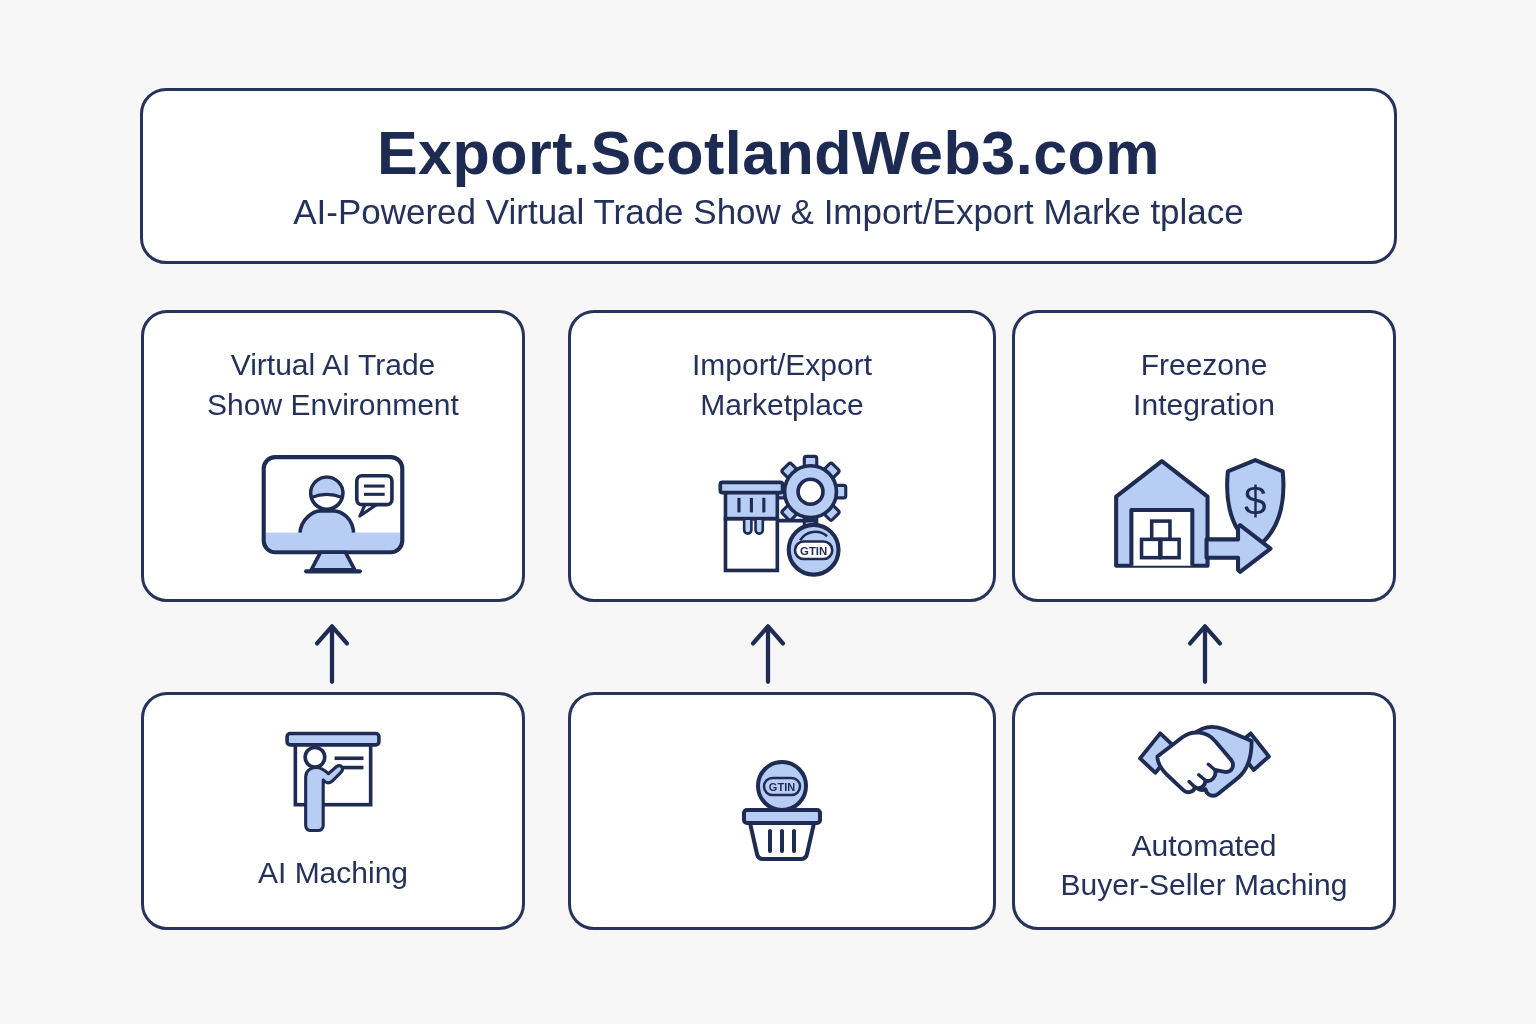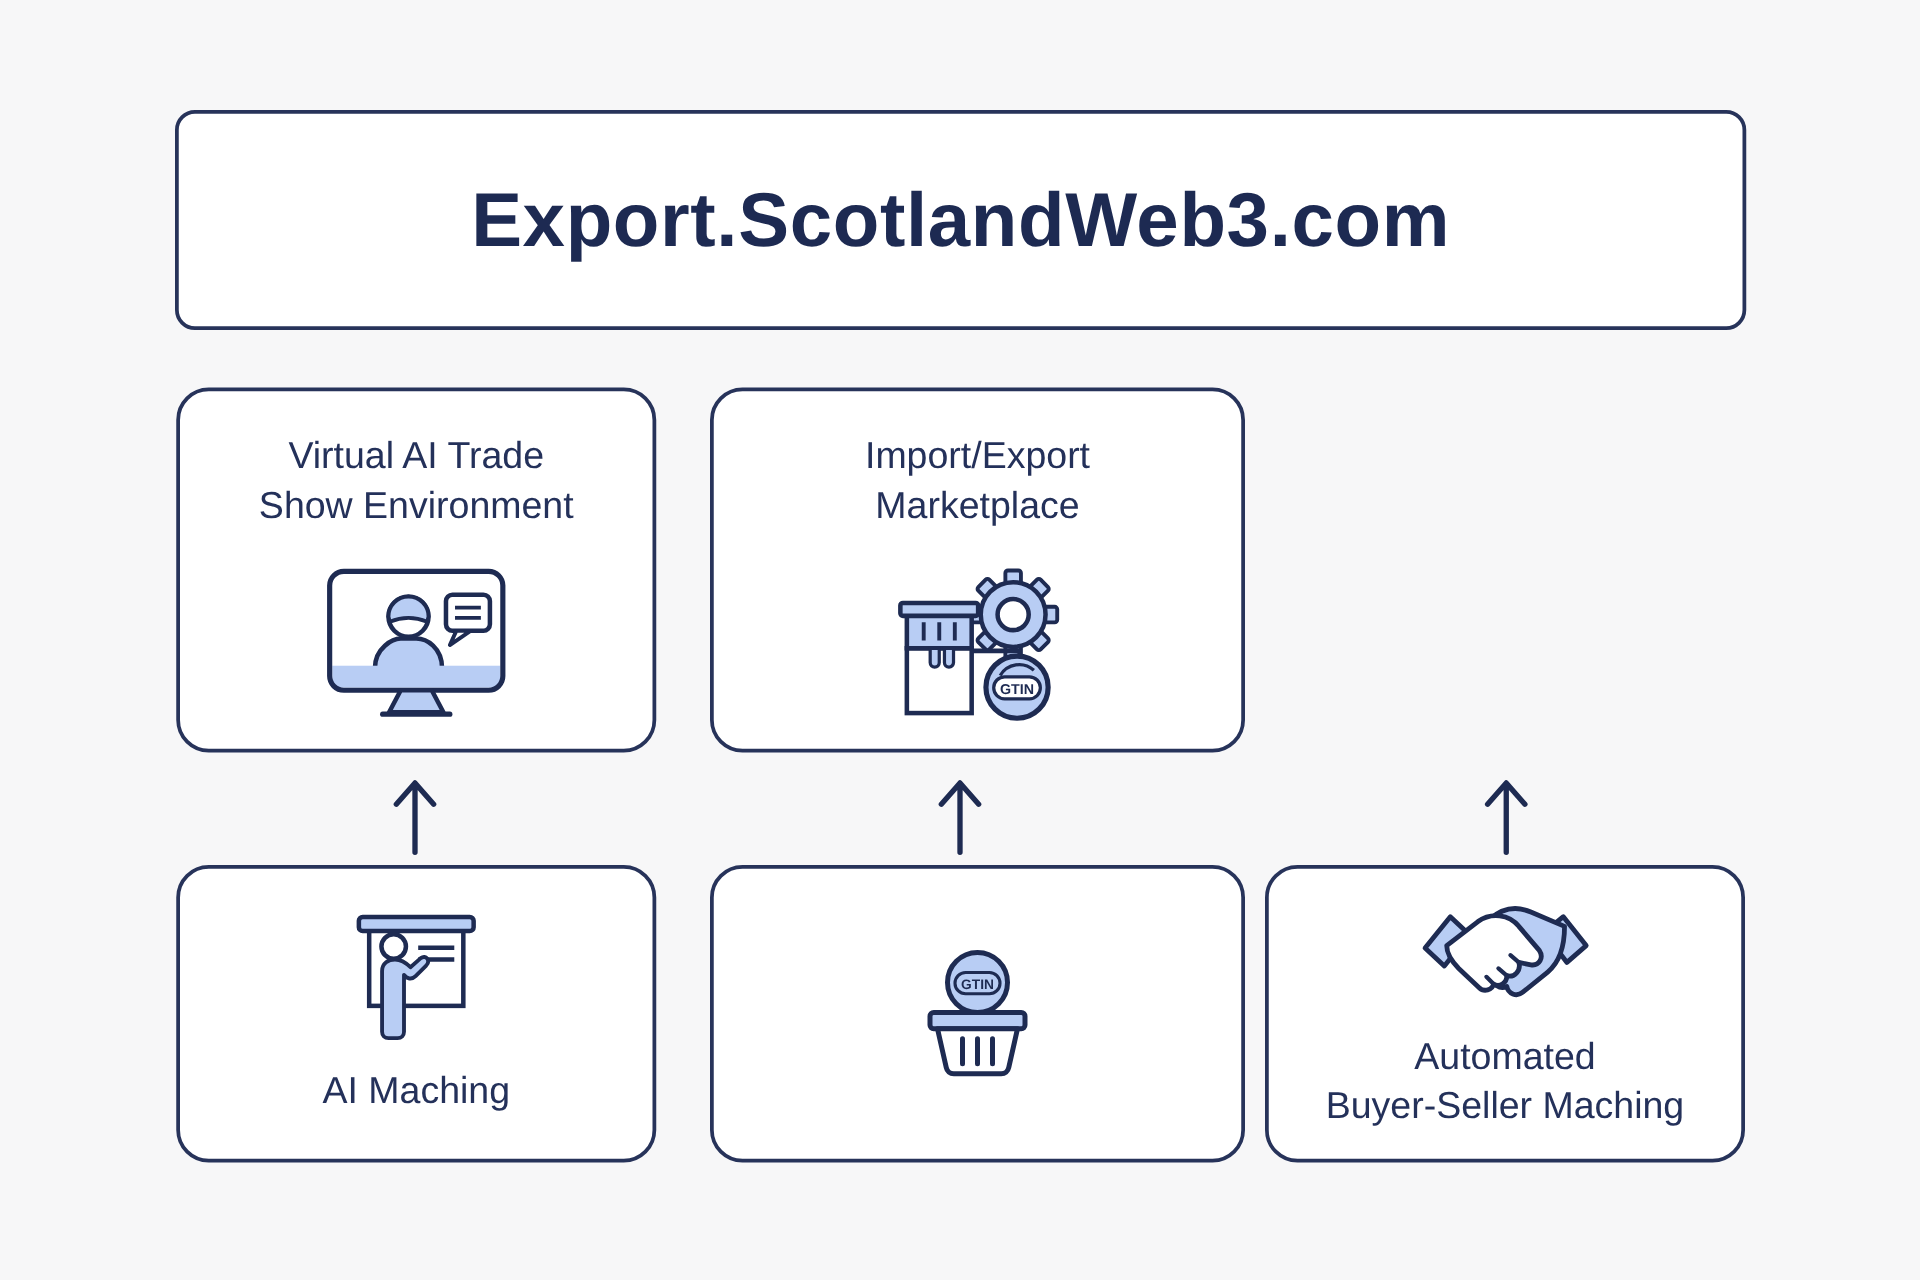--- a/index.html
+++ b/index.html
@@ -13,21 +13,21 @@
   }
   .page{position:absolute;inset:0;}
   .box{
     position:absolute;
     background:#ffffff;
     border:3px solid #27335a;
     box-sizing:border-box;
   }
   .header-box{
     left:140px;top:88px;width:1257px;height:176px;
-    border-radius:16px;
+    border-radius:26px;
     display:flex;flex-direction:column;align-items:center;justify-content:center;
     gap:10px;
   }
   .header-title{
     font-size:61px;font-weight:700;letter-spacing:.5px;color:#1d2a52;
     line-height:1;
   }
   .header-subtitle{
     font-size:35px;font-weight:400;color:#24315a;line-height:1;
   }
@@ -51,20 +51,21 @@
   svg{display:block}
   svg text{font-family:"Liberation Sans","DejaVu Sans",sans-serif;}
 </style>
 </head>
 <body>
 
 <div class="page">
 
   <div class="box header-box">
     <div class="header-title">Export.ScotlandWeb3.com</div>
+    <div class="header-subtitle">AI-Powered Virtual Trade Show &amp; Import/Export Marke tplace</div>
   </div>
 
   <div class="box card row-top col1">
     <div class="card-title">Virtual AI Trade
 Show Environment</div>
     <div class="icon-area">
       <svg width="148" height="122" viewBox="0 0 140 118">
         <rect x="3" y="3" width="134" height="92" rx="11" fill="#ffffff" stroke="none"></rect>
 
         <path d="M38 78 C38 62 52 55 58 55 L70 55 C78 55 90 62 90 78 L90 82 L38 82 Z" fill="#b8cdf4" stroke="#1e2b52" stroke-width="3.5"></path>
@@ -125,20 +126,41 @@
         <g transform="translate(98,94)">
           <circle r="24" fill="#b8cdf4" stroke="#1e2b52" stroke-width="4"></circle>
           <path d="M-13 -9 a17 17 0 0 1 26 -4" fill="none" stroke="#1e2b52" stroke-width="2.5"></path>
           <rect x="-18" y="-8" width="36" height="17" rx="8.5" fill="#ffffff" stroke="#1e2b52" stroke-width="2.5"></rect>
           <text x="0" y="5" text-anchor="middle" font-size="11" font-weight="700" fill="#1e2b52">GTIN</text>
         </g>
       </svg>
     </div>
   </div>
 
+  <div class="box card row-top col3">
+    <div class="card-title">Freezone
+Integration</div>
+    <div class="icon-area">
+      <svg width="188" height="130" viewBox="0 0 185 128">
+
+        <path d="M6 46 L51 11 L96 46 L96 114 L6 114 Z" fill="#b8cdf4" stroke="#1e2b52" stroke-width="4" stroke-linejoin="round"></path>
+        <path d="M21 114 L21 59 L81 59 L81 114" fill="#ffffff" stroke="#1e2b52" stroke-width="4" stroke-linejoin="round"></path>
+        <g fill="#ffffff" stroke="#1e2b52" stroke-width="3.5">
+          <rect x="41" y="70" width="18" height="18"></rect>
+          <rect x="31" y="88" width="18" height="18"></rect>
+          <rect x="50" y="88" width="18" height="18"></rect>
+        </g>
+
+        <path d="M143 10 L170 21 C173 52 167 80 143 97 C119 80 113 52 116 21 Z" fill="#b8cdf4" stroke="#1e2b52" stroke-width="4" stroke-linejoin="round"></path>
+        <text x="143" y="64" text-anchor="middle" font-size="40" font-weight="500" fill="#1e2b52">$</text>
+
+        <path d="M95 88 L126 88 L126 76 L128 74 L158 97 L128 120 L126 118 L126 106 L95 106 Z" fill="#b8cdf4" stroke="#1e2b52" stroke-width="4" stroke-linejoin="round"></path>
+      </svg>
+    </div>
+  </div>
 
   <svg class="up-arrow a1" viewBox="0 0 36 60">
     <path d="M18 57 L18 7 M4 21 L18 5 L32 21" fill="none" stroke="#1e2b52" stroke-width="4" stroke-linecap="round" stroke-linejoin="round"></path>
   </svg>
   <svg class="up-arrow a2" viewBox="0 0 36 60">
     <path d="M18 57 L18 7 M4 21 L18 5 L32 21" fill="none" stroke="#1e2b52" stroke-width="4" stroke-linecap="round" stroke-linejoin="round"></path>
   </svg>
   <svg class="up-arrow a3" viewBox="0 0 36 60">
     <path d="M18 57 L18 7 M4 21 L18 5 L32 21" fill="none" stroke="#1e2b52" stroke-width="4" stroke-linecap="round" stroke-linejoin="round"></path>
   </svg>

